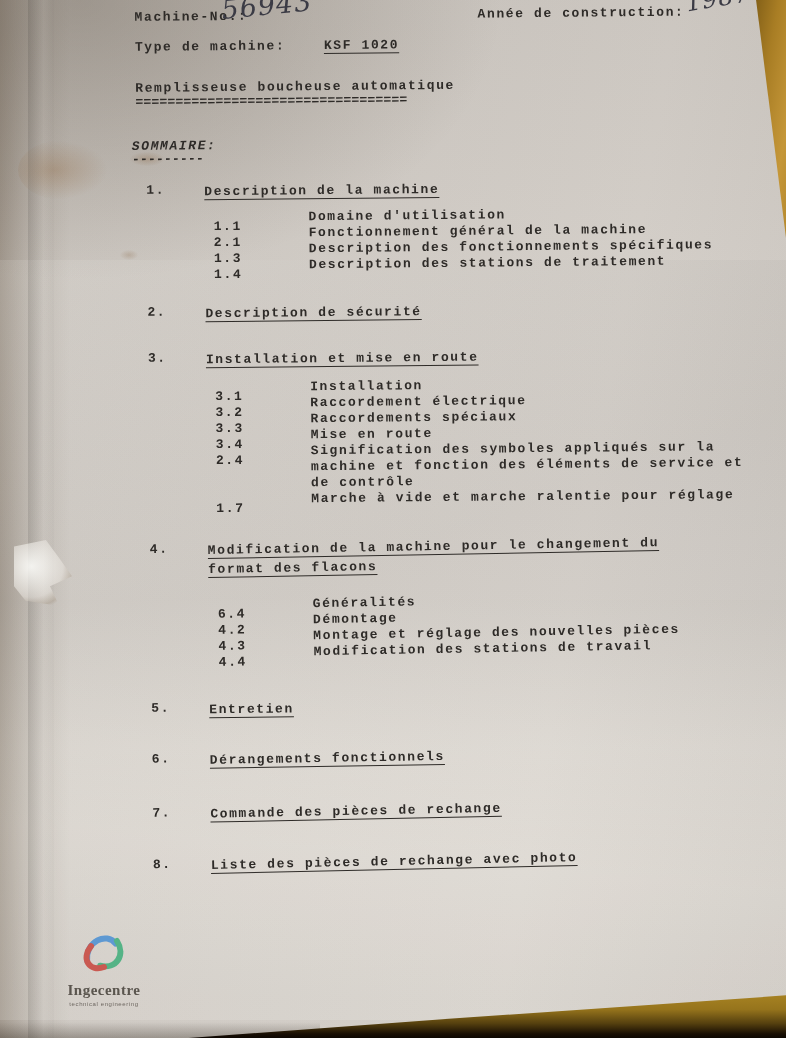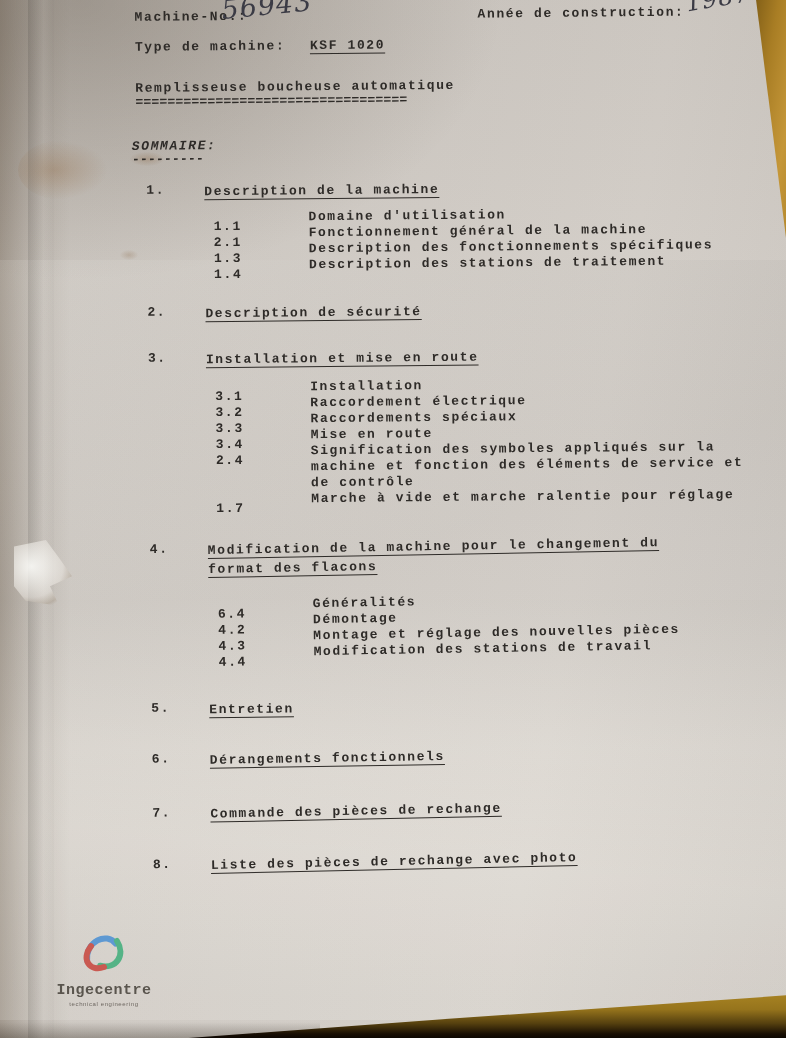--- a/index.html
+++ b/index.html
@@ -72,21 +72,21 @@
   .section-num { position: absolute; left: 10px; top: 0; }
   .section-title { position: absolute; left: 68px; top: 0; display: inline-block; max-width: 452px; line-height: 19px; }
   .items { position: absolute; left: 0; width: 620px; }
   .item { position: relative; margin: 0; }
   .item-num { position: absolute; left: 77px; top: 1px; margin-top: 8px; }
   .item-label { display: block; margin-left: 172px; width: 445px; }
 
   
   .logo { position: absolute; left: 40px; top: 928px; width: 128px; text-align: center; }
   .logo svg { display: block; margin: 0 auto; opacity: 0.85; }
-  .logo-name { font-family: Liberation Mono, monospace; font-weight: 700; font-size: 15px;
+  .logo-name { font-family: Liberation Serif, serif; font-weight: 700; font-size: 15px;
     letter-spacing: 0.5px; color: #5a554e; margin-top: 2px; }
   .logo-sub { font-family: "Liberation Sans", sans-serif; font-size: 6px; letter-spacing: 0.6px;
     color: #6d6760; margin-top: 2px; }
 </style>
 </head>
 <body>
 
 <div class="photo">
 
   <div class="sheen1"></div>
@@ -105,21 +105,21 @@
     <div class="abs" style="left:135px; top:10px;">Machine-No.:</div>
     <div class="abs" style="left:222px; top:-1px;">
       <span class="hw" style="font-size:27px; transform:rotate(-5deg);">56943</span>
     </div>
     <div class="abs" style="left:478px; top:10px;">Année de construction:</div>
     <div class="abs" style="left:686px; top:-4px;">
       <span class="hw" style="font-size:24px; transform:rotate(-9deg);">1987</span>
     </div>
 
     <div class="abs" style="left:135px; top:40px;">Type de machine:</div>
-    <div class="abs uline" style="left:310px; top:40px;">KSF 1020</div>
+    <div class="abs uline" style="left:324px; top:40px;">KSF 1020</div>
 
     <div class="abs" style="left:135px; top:81px;">Remplisseuse boucheuse automatique</div>
     <div class="abs" style="left:135px; top:95px; letter-spacing:0.2px;">==================================</div>
 
     <div class="abs" style="left:131px; top:139px;font-style:italic;">SOMMAIRE:</div>
     <div class="abs" style="left:131px; top:152px; letter-spacing:0.2px;">---------</div>
 
     <div class="section-row" style="top:183px;">
       <span class="section-num">1.</span>
       <span class="section-title uline">Description de la machine</span>

